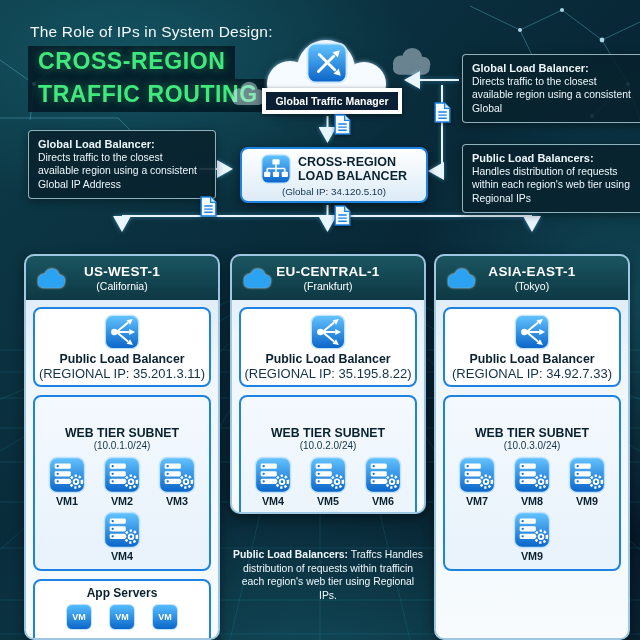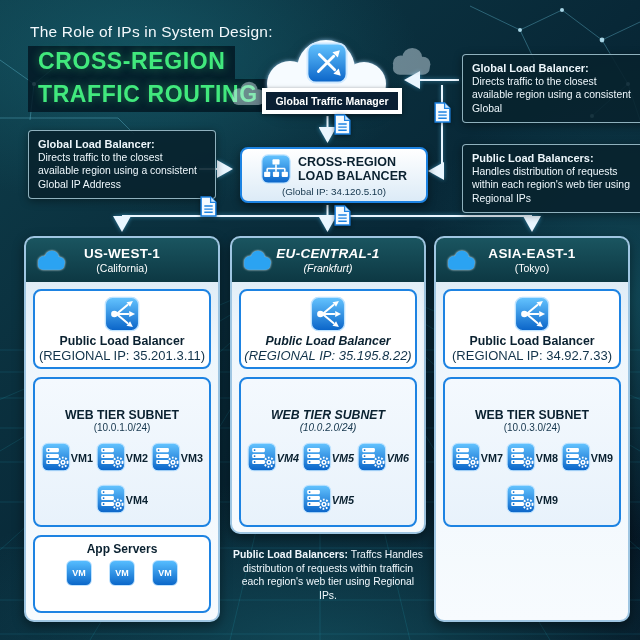--- a/index.html
+++ b/index.html
@@ -38,42 +38,42 @@
     background:linear-gradient(180deg,#ffffff,#dcebf7);border:2px solid #1d83e2;border-radius:8px;
     box-shadow:0 3px 8px rgba(0,0,0,.45);padding:5px 4px 4px;text-align:center;}
   .crlb-row{display:flex;align-items:center;justify-content:center;gap:7px;}
   .crlb-icon{width:30px;height:30px;flex:0 0 auto;}
   .crlb-title{font-weight:bold;font-size:12.5px;color:#0a2130;line-height:1.12;text-align:left;}
   .crlb-ip{font-size:9.8px;color:#12334a;margin-top:2px;}
 
   .doc{position:absolute;width:17px;height:21px;filter:drop-shadow(0 1px 2px rgba(0,0,0,.45));}
 
   
-  .panel{position:absolute;top:236px;width:196px;border:2px solid #9fc6e2;border-radius:10px;
+  .panel{position:absolute;top:254px;width:196px;border:2px solid #9fc6e2;border-radius:10px;
     background:linear-gradient(180deg,#d7e7f4,#eef6fc 30%,#f7fbfe);
     box-shadow:0 4px 12px rgba(0,0,0,.45);overflow:hidden;box-sizing:border-box;}
   #panel-us{left:24px;height:386px;}
-  #panel-eu{left:230px;height:298px;font-style:italic;}
+  #panel-eu{left:230px;height:260px;}
   #panel-asia{left:434px;height:386px;}
   .panel-header{position:relative;height:44px;background:linear-gradient(180deg,#1a5560,#0d3843);
     display:flex;flex-direction:column;align-items:center;justify-content:center;color:#fff;}
   .cloud-s{position:absolute;left:9px;top:11px;width:32px;height:22px;filter:drop-shadow(0 0 1px #eaf6ff);}
   .region-name{font-weight:bold;font-size:13.5px;letter-spacing:.3px;}
   .region-loc{font-size:10.5px;margin-top:1px;}
   .panel-body{padding:7px;}
   .box{background:#fff;border:2px solid #1d83e2;border-radius:8px;text-align:center;box-sizing:border-box;}
   .plb{padding:5px 3px 4px;margin-bottom:8px;}
   .icon36{width:36px;height:36px;display:block;margin:0 auto;}
   .plb-title{font-weight:bold;font-size:12.3px;color:#0a2130;margin-top:2px;}
   .plb-ip{font-size:13px;color:#12334a;}
   .wt{padding:6px 3px 7px;background:linear-gradient(180deg,#f4f9fe,#e8f2fb);}
   .wt-title{font-weight:bold;font-size:12.3px;color:#0a2130;margin-top:23px;}
   .wt-cidr{font-size:10px;color:#12334a;}
   .vm-row{display:flex;justify-content:space-evenly;margin-top:5px;}
-  .vm{display:flex;align-items:center;width:52px;}
+  .vm{display:flex;flex-direction:column;align-items:center;width:52px;}
   .vm svg{width:38px;height:38px;}
   .vm-label{font-weight:bold;font-size:10.8px;color:#0a2130;margin-top:1px;}
   .vm-extra-row{display:flex;justify-content:center;margin-top:4px;}
   .app{margin-top:8px;padding:5px 3px 25px;}
   .app-title{font-weight:bold;font-size:12px;color:#0a2130;margin-bottom:4px;}
   .app-row{display:flex;justify-content:center;gap:17px;}
   .app-vm{width:26px;height:26px;border-radius:6px;background:linear-gradient(180deg,#56bdff,#0b67c9);
     border:1.5px solid #bfe3ff;color:#fff;font-size:9px;font-weight:bold;
     display:flex;align-items:center;justify-content:center;box-sizing:border-box;}
   .middle-note{position:absolute;left:232px;top:548px;width:192px;text-align:center;

